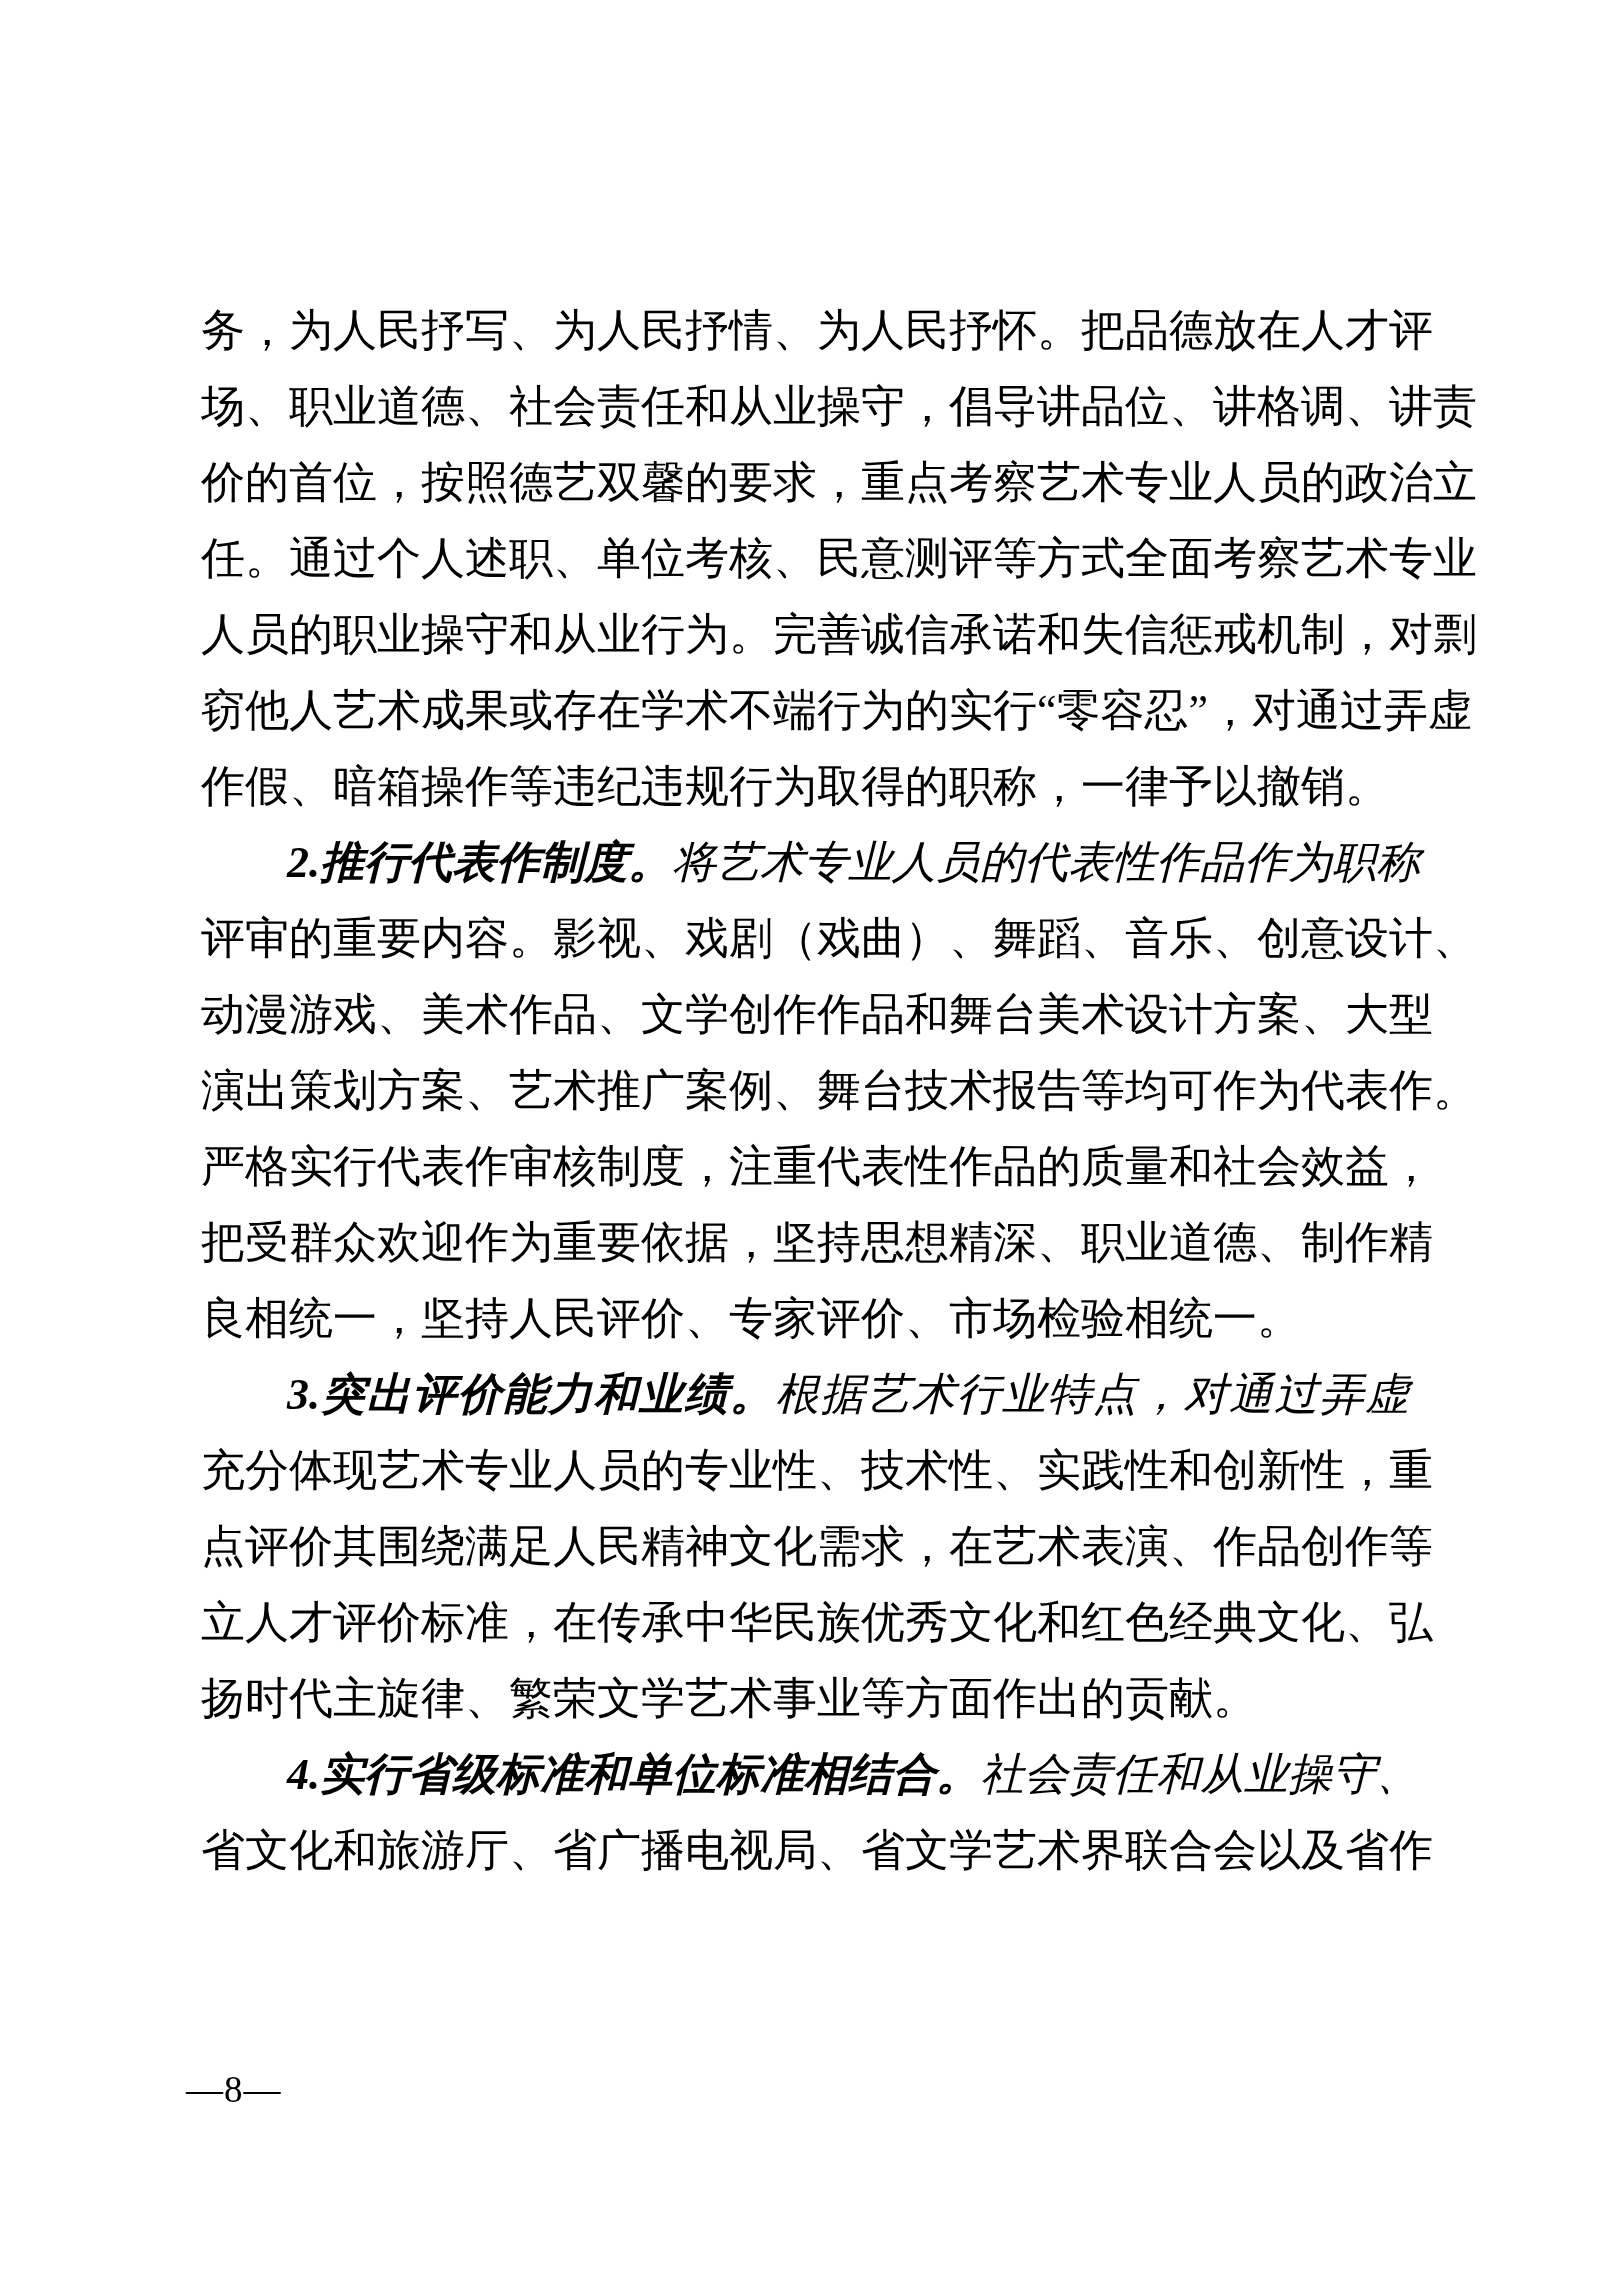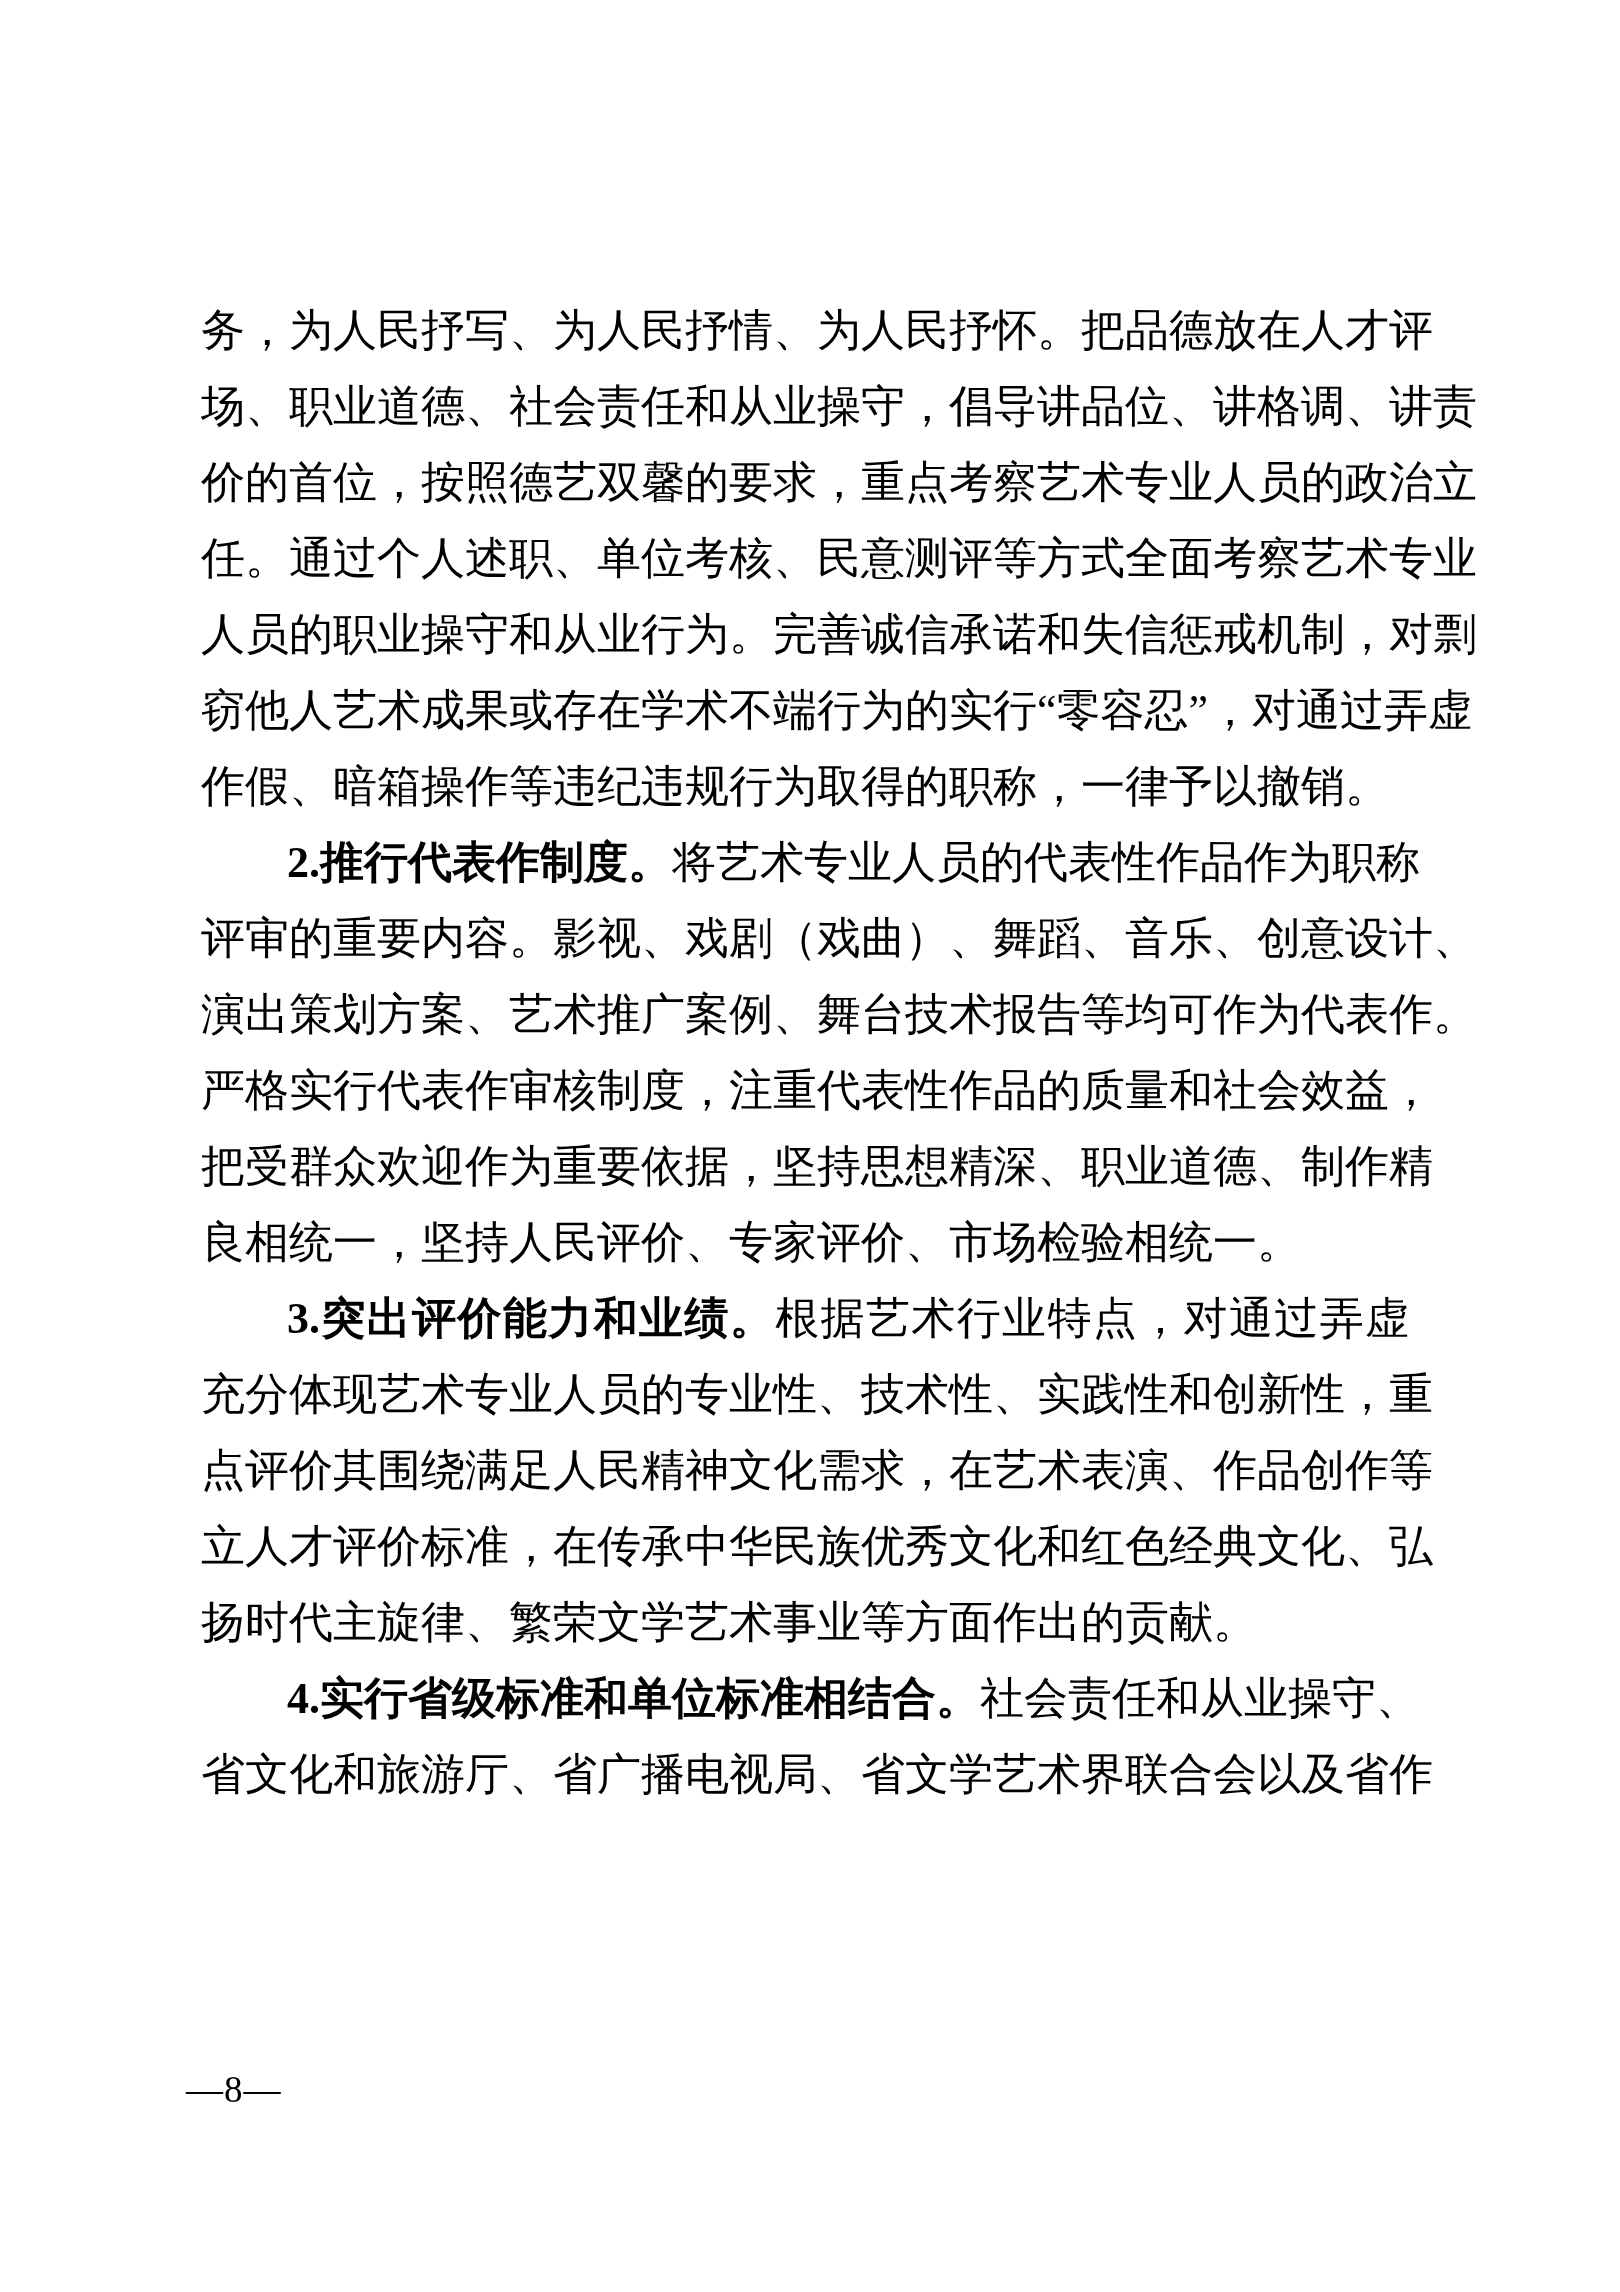--- a/index.html
+++ b/index.html
@@ -37,20 +37,21 @@
     text-align-last: justify;
     text-justify: inter-character;
     white-space: nowrap;
     overflow: visible;
   }
   .line.para-end {
     text-align-last: left;
   }
   .line.indent {
     text-indent: 86px;
+    font-style: italic;
   }
   .line .bold {
     font-weight: 700;
   }
   .page-number {
     position: absolute;
     left: 186px;
     top: 2066px;
     font-size: 37px;
     line-height: 47px;
@@ -65,20 +66,21 @@
   <div class="doc-body">
       <div class="line"><span class="regular">务，为人民抒写、为人民抒情、为人民抒怀。把品德放在人才评</span></div>
       <div class="line"><span class="regular">场、职业道德、社会责任和从业操守，倡导讲品位、讲格调、讲责</span></div>
       <div class="line"><span class="regular">价的首位，按照德艺双馨的要求，重点考察艺术专业人员的政治立</span></div>
       <div class="line"><span class="regular">任。通过个人述职、单位考核、民意测评等方式全面考察艺术专业</span></div>
       <div class="line"><span class="regular">人员的职业操守和从业行为。完善诚信承诺和失信惩戒机制，对剽</span></div>
       <div class="line"><span class="regular">窃他人艺术成果或存在学术不端行为的实行“零容忍”，对通过弄虚</span></div>
       <div class="line para-end"><span class="regular">作假、暗箱操作等违纪违规行为取得的职称，一律予以撤销。</span></div>
       <div class="line indent"><span class="bold">2.推行代表作制度。</span><span class="regular">将艺术专业人员的代表性作品作为职称</span></div>
       <div class="line"><span class="regular">评审的重要内容。影视、戏剧（戏曲）、舞蹈、音乐、创意设计、</span></div>
+      <div class="line"><span class="regular">动漫游戏、美术作品、文学创作作品和舞台美术设计方案、大型</span></div>
       <div class="line"><span class="regular">演出策划方案、艺术推广案例、舞台技术报告等均可作为代表作。</span></div>
       <div class="line"><span class="regular">严格实行代表作审核制度，注重代表性作品的质量和社会效益，</span></div>
       <div class="line"><span class="regular">把受群众欢迎作为重要依据，坚持思想精深、职业道德、制作精</span></div>
       <div class="line para-end"><span class="regular">良相统一，坚持人民评价、专家评价、市场检验相统一。</span></div>
       <div class="line indent"><span class="bold">3.突出评价能力和业绩。</span><span class="regular">根据艺术行业特点，对通过弄虚</span></div>
       <div class="line"><span class="regular">充分体现艺术专业人员的专业性、技术性、实践性和创新性，重</span></div>
       <div class="line"><span class="regular">点评价其围绕满足人民精神文化需求，在艺术表演、作品创作等</span></div>
       <div class="line"><span class="regular">立人才评价标准，在传承中华民族优秀文化和红色经典文化、弘</span></div>
       <div class="line para-end"><span class="regular">扬时代主旋律、繁荣文学艺术事业等方面作出的贡献。</span></div>
       <div class="line indent"><span class="bold">4.实行省级标准和单位标准相结合。</span><span class="regular">社会责任和从业操守、</span></div>

